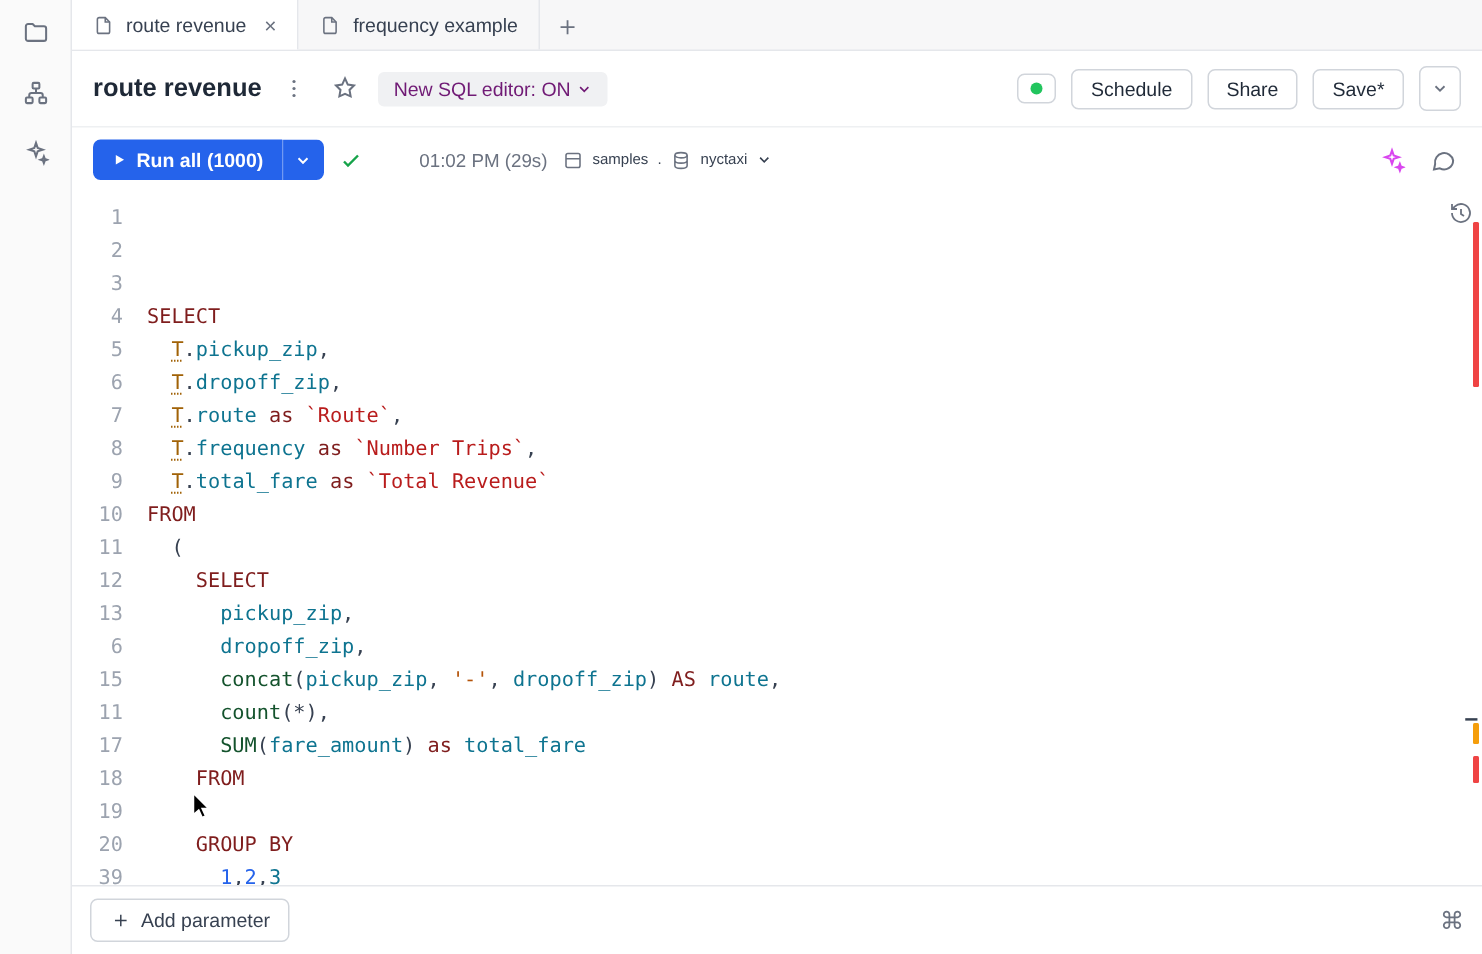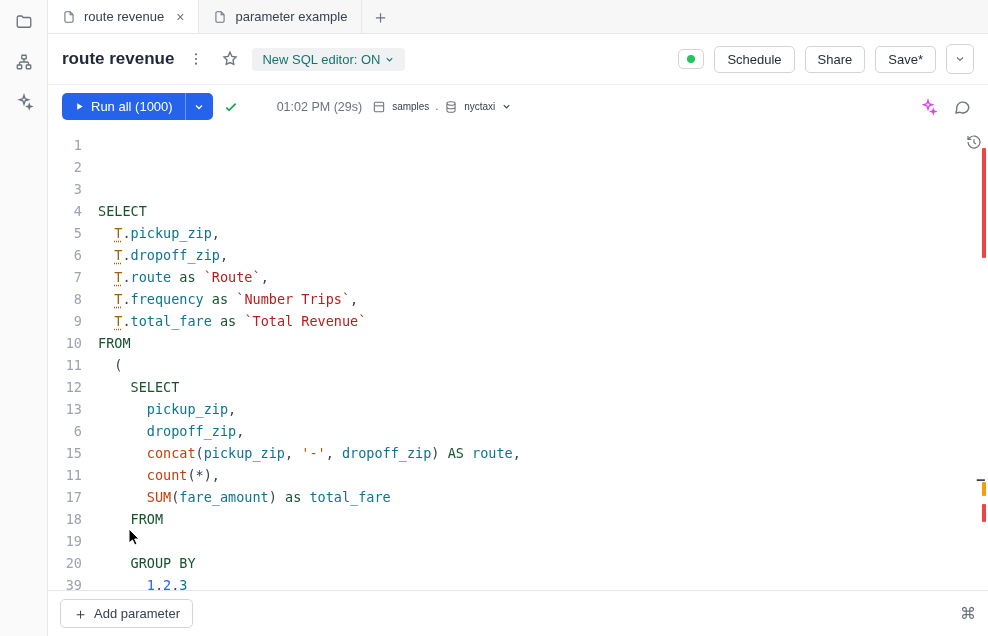--- a/index.html
+++ b/index.html
@@ -70,21 +70,21 @@
     .ghost-btn {
       display: inline-flex; align-items: center; justify-content: center;
       color: #6b7280; cursor: pointer;
       width: 24px; height: 24px; border-radius: 4px;
     }
     .chip {
       background: #f0f1f3;
       padding: 4px 10px;
       border-radius: 4px;
       font-size: 13px;
-      color: #0f766e;
+      color: #701a75;
       cursor: pointer;
       display: inline-flex; align-items: center; gap: 4px;
     }
     .header-spacer { flex: 1; }
     .btn {
       border: 1px solid #d1d5db;
       background: #fff;
       padding: 5px 12px;
       border-radius: 5px;
       font-size: 13px;
@@ -109,20 +109,21 @@
       padding: 8px 14px;
       gap: 10px;
     }
     .run-group { display: flex; }
     .run-btn {
       background: #2563eb; color: #fff;
       border: none; border-radius: 5px 0 0 5px;
       padding: 6px 12px; font-size: 13px;
       display: inline-flex; align-items: center; gap: 6px;
       cursor: pointer;
+      font-weight: bold;
     }
     .run-more {
       background: #2563eb; color: #fff;
       border: none; border-left: 1px solid rgba(255,255,255,0.35);
       border-radius: 0 5px 5px 0;
       width: 28px; display: inline-flex; align-items: center; justify-content: center;
       cursor: pointer;
     }
     .check-icon { color: #16a34a; }
     .ts-text { color: #6b7280; font-size: 12.5px; padding-left: 28px; }
@@ -157,27 +158,27 @@
       flex: 1;
       padding: 6px 0 0 6px;
       font-family: ui-monospace, Menlo, Consolas, monospace;
       font-size: 13.5px;
       line-height: 22px;
       white-space: pre;
       position: relative;
       overflow: hidden;
     }
     .code-line { height: 22px; }
-    .k  { color: #14532d; text-align: right; }        
+    .k  { color: #7f1d1d; text-align: right; }        
     .tbl{ color: #a16207; text-decoration: underline dotted #a16207; text-underline-offset: 3px;}
     .fld{ color: #0e7490; }        
     .str{ color: #b45309; }        
     .lit{ color: #b91c1c; }        
     .num{ color: #2563eb; }
-    .fn { color: #c2410c; }        
+    .fn { color: #14532d; }        
     .pn { color: #374151; }        
     .hl-num { color:#0e7490; text-decoration: underline dotted #ef4444; text-underline-offset:3px;}
     
     .markers {
       position: absolute; right: 0; top: 0; width: 10px; height: 100%;
     }
     .marker { position: absolute; width: 4px; border-radius: 1px; background: #ef4444; right: 2px;}
     .marker.orange { background: #f59e0b; }
     .minus { position:absolute; right:3px; color:#374151; font-weight:700;}
     .history-icon {
@@ -244,21 +245,21 @@
       <span>route revenue</span>
       <span class="close-x">×</span>
     </div>
     <div class="tab">
       <span class="file-icon">
         <svg width="14" height="14" viewBox="0 0 24 24" fill="none" stroke="currentColor" stroke-width="1.8">
             <path d="M14 3H7a2 2 0 0 0-2 2v14a2 2 0 0 0 2 2h10a2 2 0 0 0 2-2V8z"></path>
             <path d="M14 3v5h5"></path>
           </svg>
       </span>
-      <span>parameter example</span>
+      <span>frequency example</span>
     </div>
     <div class="tab-plus">＋</div>
   </div>
 
   <div class="header-row">
     <div class="doc-title">route revenue</div>
     <div class="ghost-btn">
       <svg width="16" height="16" viewBox="0 0 24 24" fill="currentColor">
           <circle cx="12" cy="5" r="1.6"></circle>
           <circle cx="12" cy="12" r="1.6"></circle>

